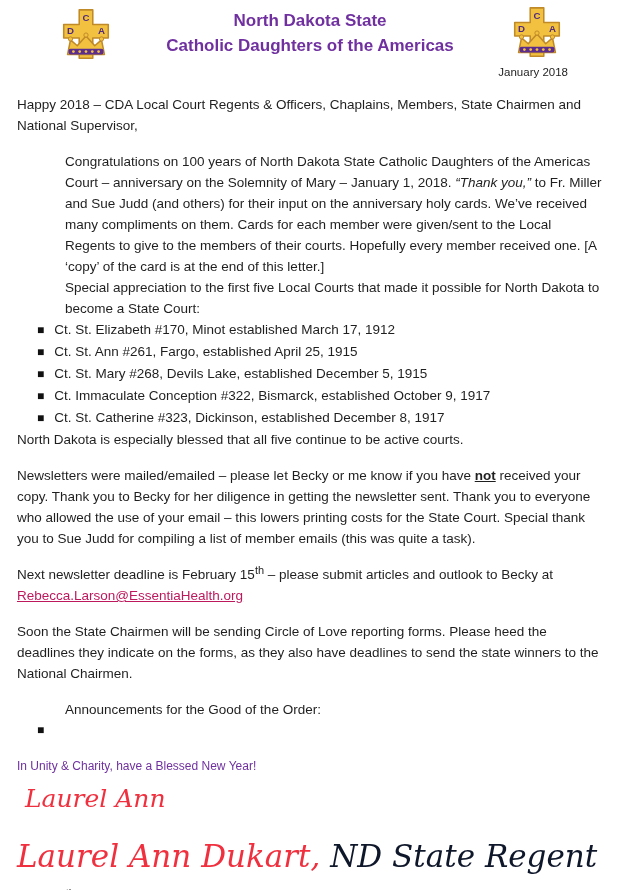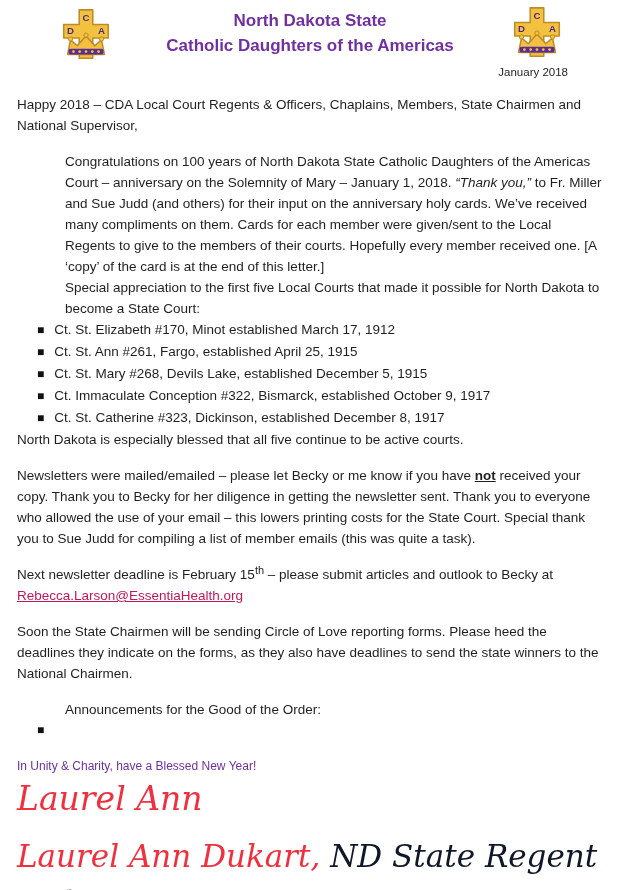--- a/index.html
+++ b/index.html
@@ -22,21 +22,21 @@
   .bold-underline{font-weight:bold;text-decoration:underline;}
   sup{font-size:11px;line-height:0;vertical-align:super;}
   .link{color:#be185d;text-decoration:underline;cursor:pointer;}
 
   ul.bullets{list-style:none;margin:0;padding:0 0 0 20px;}
   ul.bullets li{display:flex;align-items:baseline;gap:10px;font-size:13.5px;line-height:21px;}
   .bullet{font-size:12px;color:#111;flex:0 0 auto;}
 
   .closing{color:#7030A0;margin:0 0 6px 0;font-size:12px;line-height:21px;}
   .script{font-family:"DejaVu Serif",serif;font-style:italic;}
-  .sig-first{color:#F0303E;font-size:33px;line-height:32px;margin:4px 0 20px 0;}
+  .sig-first{color:#F0303E;font-size:25px;line-height:32px;margin:4px 0 20px 8px;}
   .sig-full{font-size:31px;line-height:42px;margin:6px 0 10px 0;}
   .sig-red{color:#F0303E;margin-top:35px;}
   .sig-purple{color:#0f172a;font-style:italic;}
   .address{margin:0;font-size:13.5px;line-height:21px;}
 </style>
 </head>
 <body>
 
 <div class="page">
 

